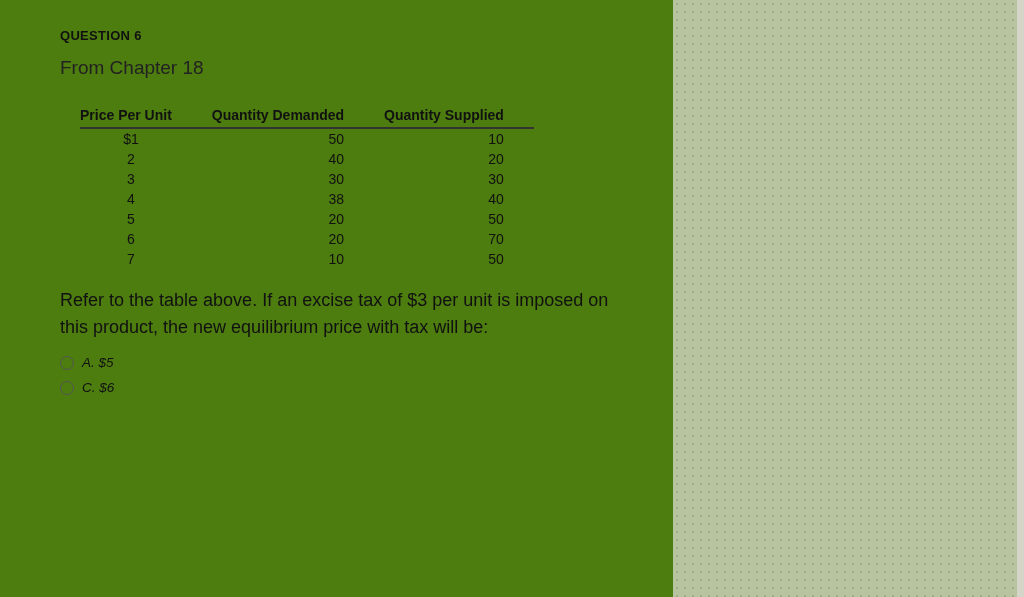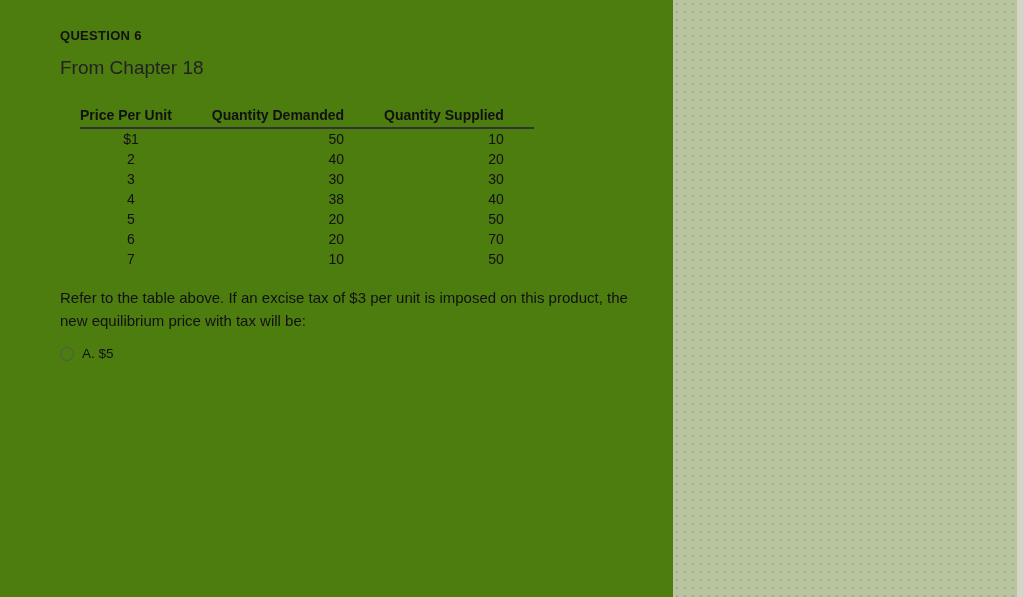--- a/index.html
+++ b/index.html
@@ -69,32 +69,33 @@
       padding: 2px 30px 2px 10px;
       text-align: right;
       color: #111;
     }
 
     table tbody tr td:first-child {
       text-align: center;
     }
 
     .question-text {
-      font-size: 15px;
+      font-size: 18px;
       color: #111;
       margin-top: 10px;
       margin-bottom: 14px;
       line-height: 1.5;
       max-width: 620px;
     }
 
     .options-list {
       list-style: none;
       padding: 0;
       margin: 0;
+      font-style: italic;
     }
 
     .options-list li {
       display: flex;
       align-items: center;
       margin-bottom: 10px;
       font-size: 13.5px;
     }
 
     .radio-circle {
@@ -177,16 +178,20 @@
     </table>
   </div>
 
   <p class="question-text">Refer to the table above. If an excise tax of $3 per unit is imposed on this product, the new equilibrium price with tax will be:</p>
 
   <ul class="options-list">
     <li>
       <span class="radio-circle"></span>
       <span>A. $5</span>
     </li>
+    <li>
+      <span class="radio-circle"></span>
+      <span>C. $6</span>
+    </li>
   </ul>
 
   <div class="right-bg"></div>
 </div>
 
 </body></html>

